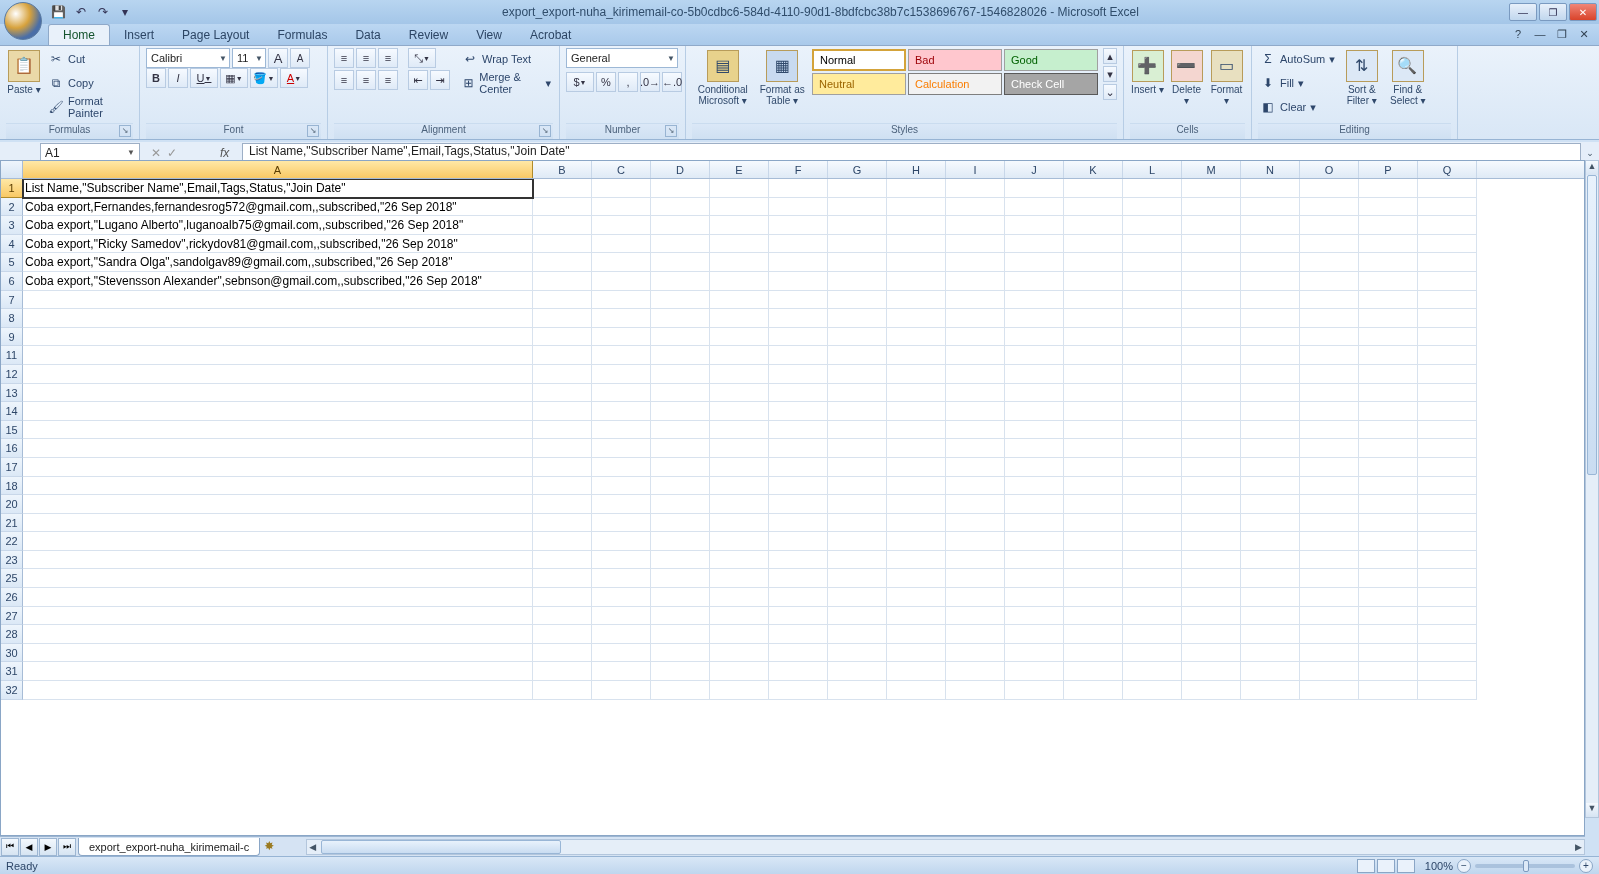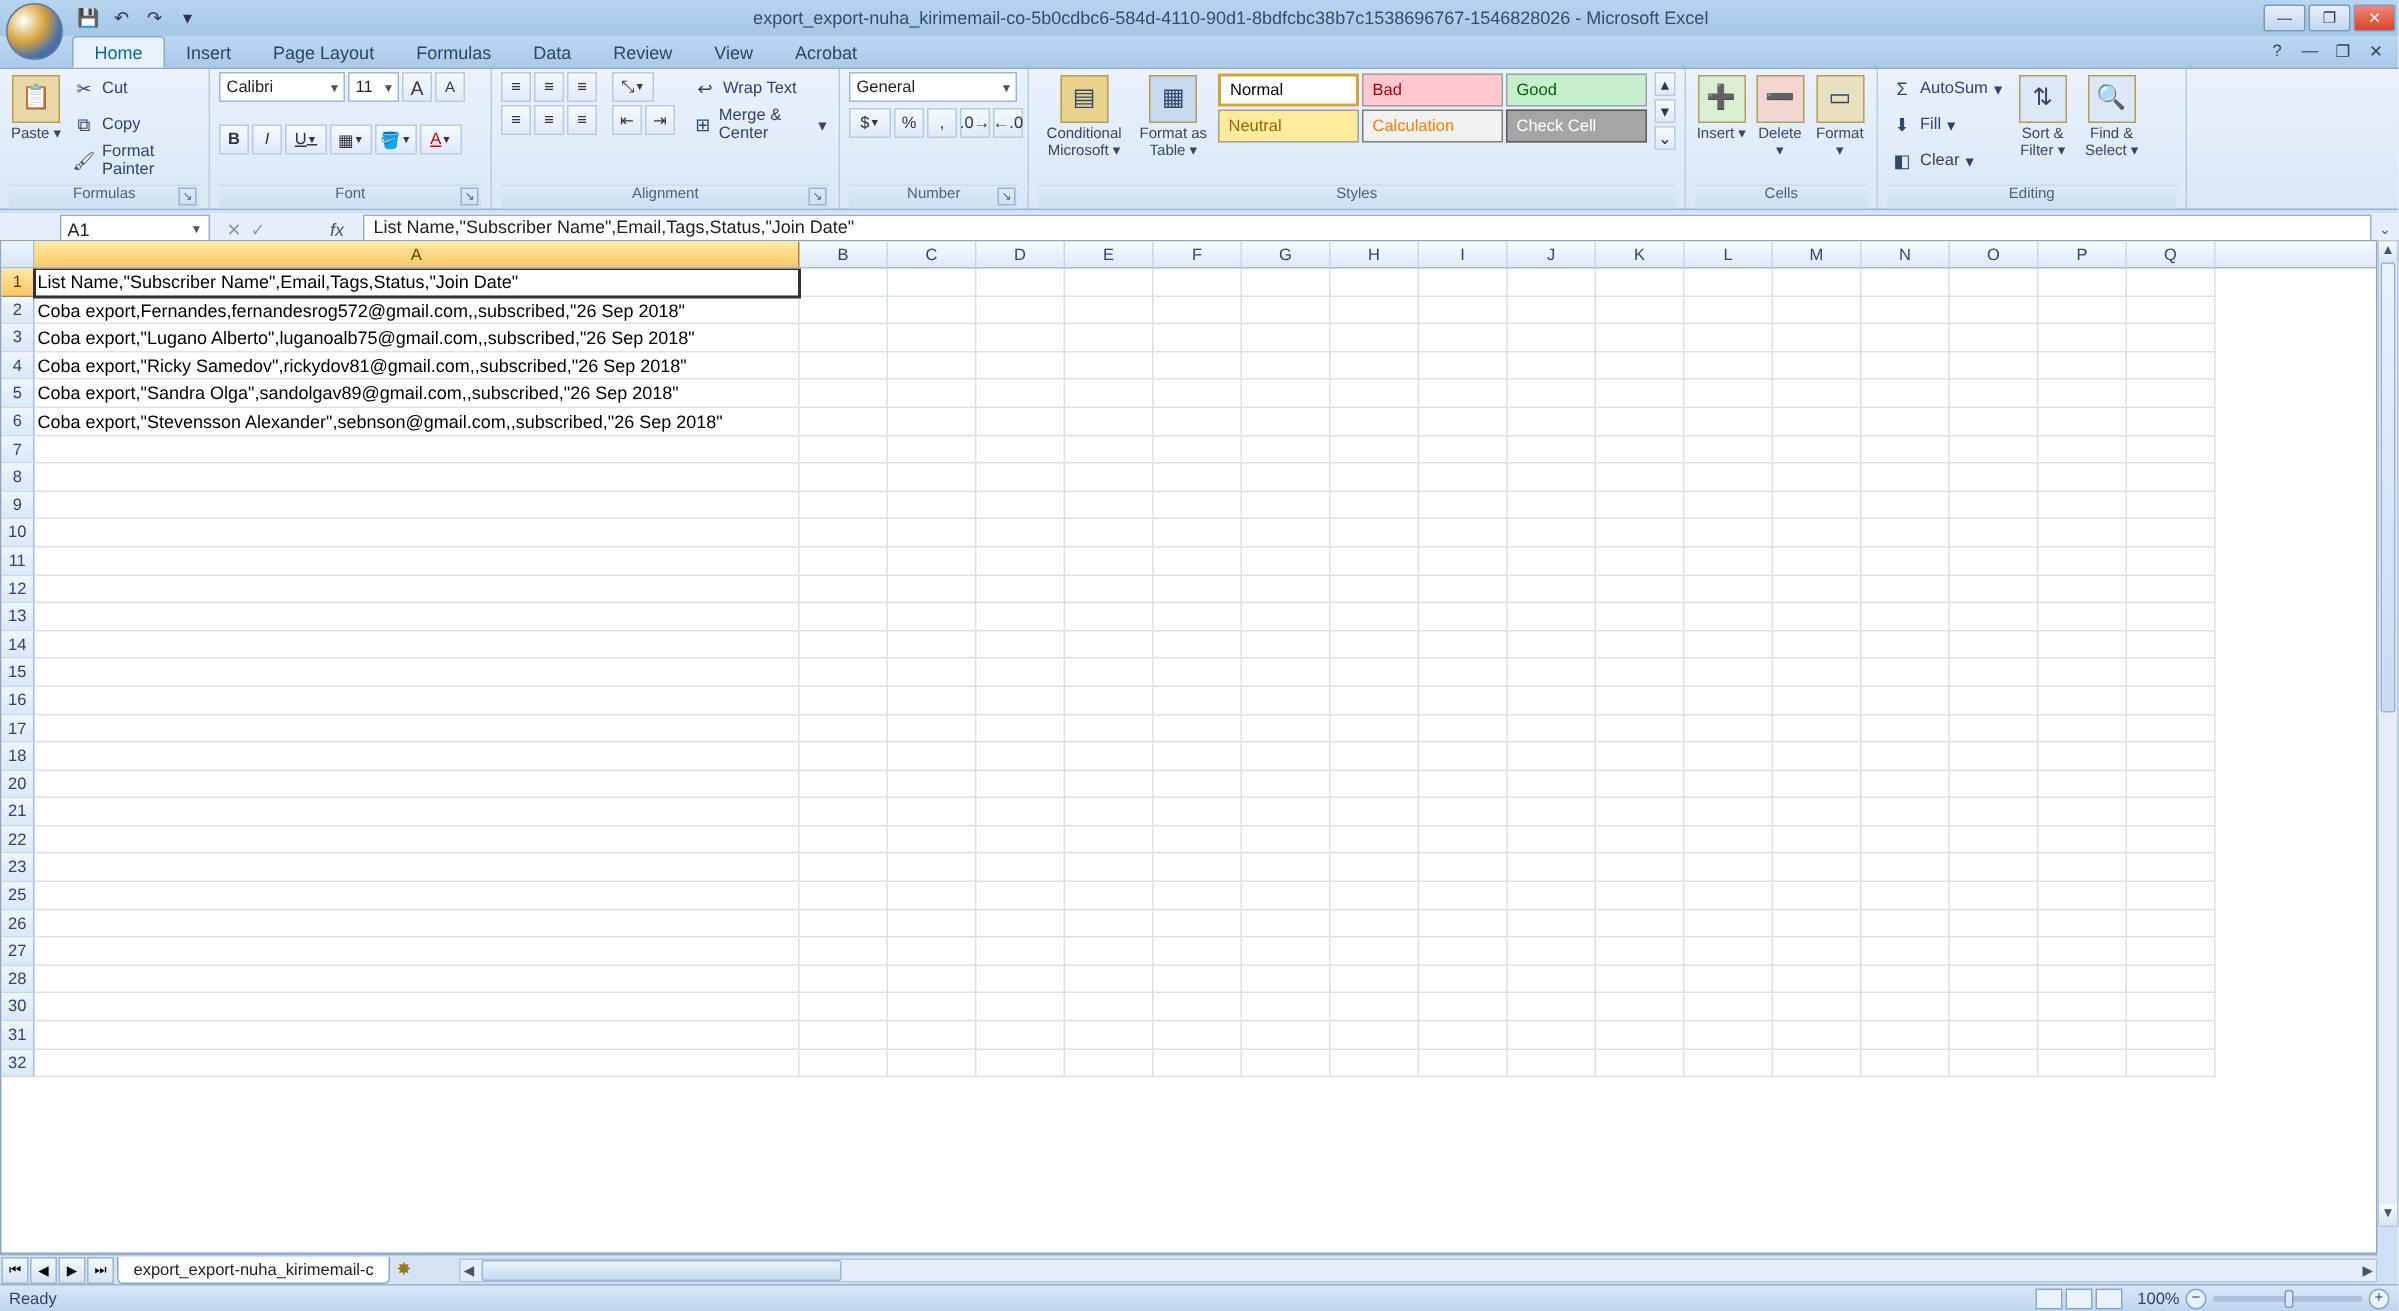--- a/index.html
+++ b/index.html
@@ -11,21 +11,21 @@
 .qat { margin-left: 50px; display: flex; gap: 4px; align-items: center; }
 .qat-btn { width: 18px; height: 18px; display: flex; align-items: center; justify-content: center; color: #335; font-size: 12px; }
 .title-text { flex: 1; text-align: center; color: #304d6b; font-size: 12px; }
 .win-controls { display: flex; margin-right: 2px; }
 .win-btn { width: 28px; height: 18px; background: linear-gradient(#e8f0fa,#c1d7ee); border: 1px solid #7a9ac0; margin-left: 2px; display: flex; align-items: center; justify-content: center; font-size: 10px; color: #335; border-radius: 2px; }
 .win-btn.close { background: linear-gradient(#f08678,#d9432a); color: #fff; }
 
 
 .tabs { height: 22px; display: flex; align-items: flex-end; padding-left: 48px; background: linear-gradient(#bcd7f2,#a9c9ea); font-size: 12px; border-bottom: 1px solid #8fa9c9; position: relative; }
 .tab { padding: 3px 14px 3px; color: #2c4564; cursor: pointer; }
-.tab.active { background: #e9f1fa; border: 1px solid #8fa9c9; border-bottom: none; border-radius: 3px 3px 0 0; color: #0369a1; }
+.tab.active { background: #e9f1fa; border: 1px solid #8fa9c9; border-bottom: none; border-radius: 3px 3px 0 0; color: #14532d; }
 .tabs-right { position: absolute; right: 8px; top: 3px; display: flex; gap: 8px; }
 .tabs-right span { width: 14px; height: 14px; font-size: 11px; color: #345; display:inline-flex; align-items:center; justify-content:center; }
 
 
 .ribbon { height: 94px; background: linear-gradient(#eaf2fb,#d9e7f6); border-bottom: 1px solid #97b4d4; display: flex; }
 .group { border-right: 1px solid #b7cde5; display: flex; flex-direction: column; padding: 2px 6px 0; position: relative; }
 .group-body { flex: 1; display: flex; align-items: flex-start; gap: 4px; }
 .group-label { height: 16px; font-size: 10px; color: #4c627c; text-align: center; background: linear-gradient(#dbe8f7,#cfe0f2); border-top: 1px solid #cadcef; position: relative; }
 .group-label .launcher { position: absolute; right: 2px; top: 1px; width: 12px; height: 12px; border: 1px solid #98b4d2; font-size: 8px; line-height: 10px; color: #567; }
 
@@ -153,21 +153,21 @@
         <div class="row">
             <span class="mini-icn">🖌</span>
             <span>Format Painter</span>
           </div>
       </div>
     </div>
     <div class="group-label"><span>Formulas</span><span class="launcher">↘</span></div>
   </div>
 
   <div class="group" style="width:188px">
-    <div class="group-body" style="flex-direction:column; gap:15px; width:100%;">
+    <div class="group-body" style="flex-direction:column; gap:0; width:100%;">
       <div style="display:flex; gap:2px; align-items:center;">
         <div class="combo" style="width:84px">
             <span>Calibri</span>
             <span class="arr">▼</span>
           </div>
         <div class="combo" style="width:34px">
             <span>11</span>
             <span class="arr">▼</span>
           </div>
         <div class="sq" style="font-size:13px">A</div>
@@ -499,40 +499,20 @@
         <div class="cell" style="width: 59px;"></div>
         <div class="cell" style="width: 59px;"></div>
         <div class="cell" style="width: 59px;"></div>
         <div class="cell" style="width: 59px;"></div>
         <div class="cell" style="width: 59px;"></div>
         <div class="cell" style="width: 59px;"></div>
         <div class="cell" style="width: 59px;"></div>
         <div class="cell" style="width: 59px;"></div>
       </div>
       <div class="grow">
-        <div class="rowhdr">10</div>
-        <div class="cell" style="width: 510px;"></div>
-        <div class="cell" style="width: 59px;"></div>
-        <div class="cell" style="width: 59px;"></div>
-        <div class="cell" style="width: 59px;"></div>
-        <div class="cell" style="width: 59px;"></div>
-        <div class="cell" style="width: 59px;"></div>
-        <div class="cell" style="width: 59px;"></div>
-        <div class="cell" style="width: 59px;"></div>
-        <div class="cell" style="width: 59px;"></div>
-        <div class="cell" style="width: 59px;"></div>
-        <div class="cell" style="width: 59px;"></div>
-        <div class="cell" style="width: 59px;"></div>
-        <div class="cell" style="width: 59px;"></div>
-        <div class="cell" style="width: 59px;"></div>
-        <div class="cell" style="width: 59px;"></div>
-        <div class="cell" style="width: 59px;"></div>
-        <div class="cell" style="width: 59px;"></div>
-      </div>
-      <div class="grow">
         <div class="rowhdr">11</div>
         <div class="cell" style="width: 510px;"></div>
         <div class="cell" style="width: 59px;"></div>
         <div class="cell" style="width: 59px;"></div>
         <div class="cell" style="width: 59px;"></div>
         <div class="cell" style="width: 59px;"></div>
         <div class="cell" style="width: 59px;"></div>
         <div class="cell" style="width: 59px;"></div>
         <div class="cell" style="width: 59px;"></div>
         <div class="cell" style="width: 59px;"></div>

